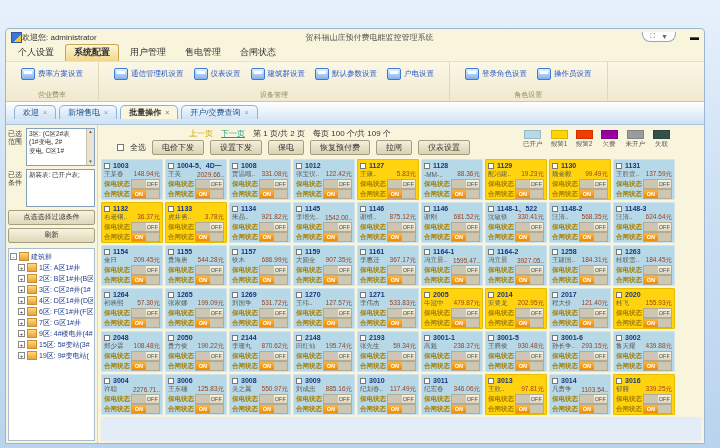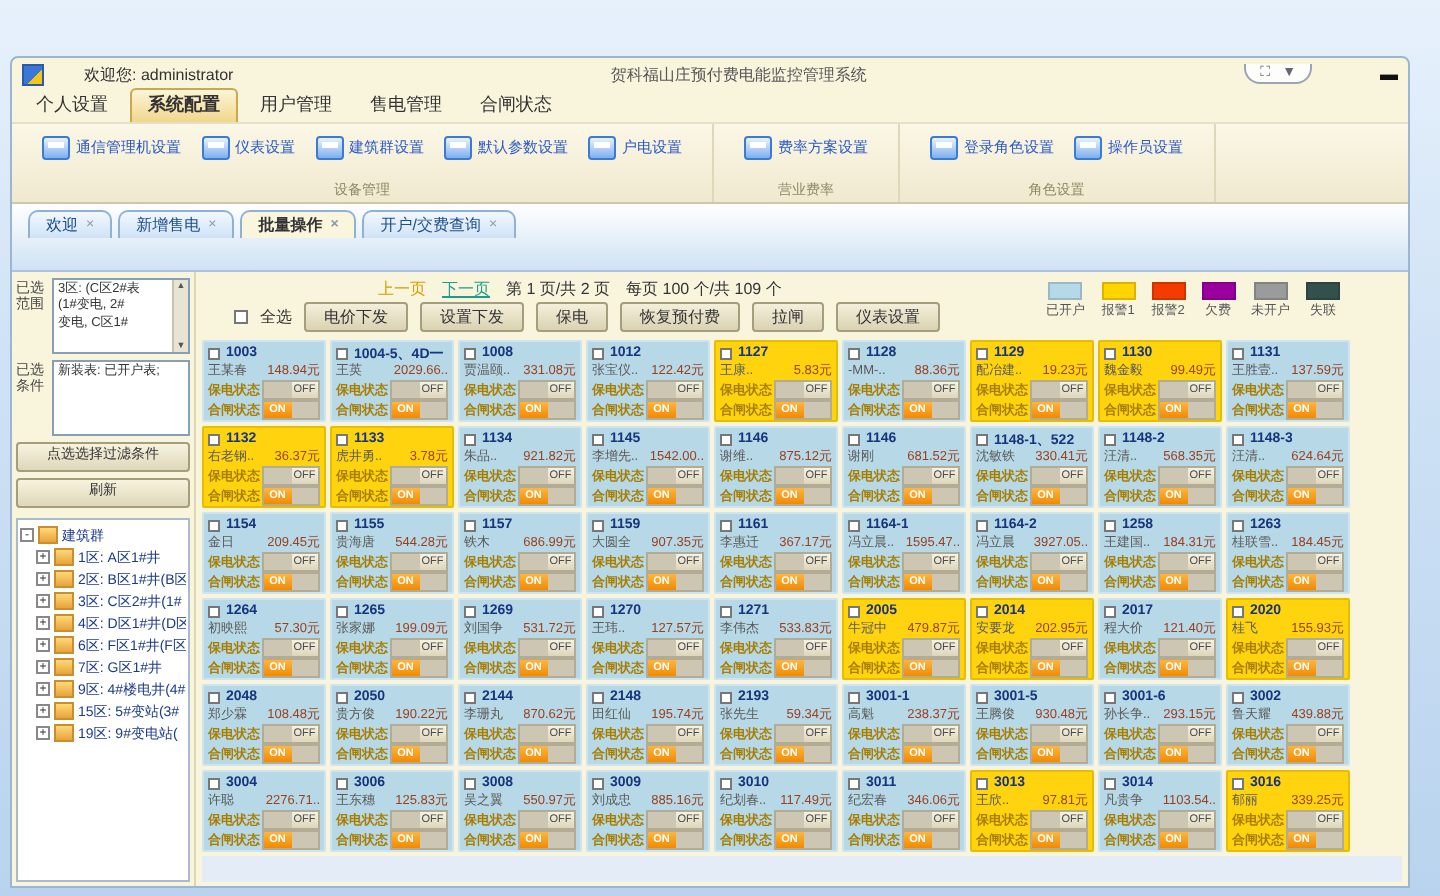--- a/index.html
+++ b/index.html
@@ -1,21 +1,21 @@
 <!DOCTYPE html>
 <html><head>
 <meta charset="utf-8">
 <style>
   html,body{margin:0;padding:0;width:720px;height:448px;overflow:hidden;
     font-family:"Liberation Sans","DejaVu Sans",sans-serif;}
   .frame{position:absolute;inset:0;background:linear-gradient(180deg,#e7f1fc 0%,#cfe2f5 40%,#b9d3ee 100%);}
   .app{position:absolute;left:5px;top:28px;width:700px;height:416px;background:#f9f5dd;
     border:1px solid #9cb6d2;border-radius:4px 4px 0 0;overflow:hidden;display:flex;flex-direction:column;box-sizing:border-box;}
   
-  .titlebar{height:14px;display:flex;align-items:center;gap:20px;padding:1px 5px 0;font-size:8px;color:#333;}
+  .titlebar{height:14px;display:flex;align-items:center;gap:0;padding:1px 5px 0;font-size:8px;color:#333;}
   .app-icon{width:9px;height:9px;background:linear-gradient(135deg,#3a78d8 60%,#f5c518 60%);border:1px solid #2b5aa8;flex:none;}
   .title-center{flex:1;text-align:center;color:#555;font-size:8px;white-space:nowrap;overflow:hidden;}
   .skin-pill{border:1px solid #99a6b5;border-top:none;border-radius:0 0 8px 8px;background:#fdfdfb;
     padding:0 7px 1px;font-size:7px;color:#667;display:flex;gap:6px;align-items:center;}
   .min-btn{color:#111;font-weight:bold;font-size:9px;margin-left:14px;line-height:8px;}
   
   .menubar{height:17px;display:flex;align-items:flex-end;gap:3px;padding:0 4px;}
   .menu-item{font-size:9px;color:#333;padding:1px 8px 2px;white-space:nowrap;}
   .menu-item.active{background:linear-gradient(#fdf4d8,#f1d78c);border:1px solid #c9a94d;border-bottom:none;
     border-radius:3px 3px 0 0;font-weight:bold;}
@@ -23,21 +23,21 @@
   .ribbon{height:41px;background:linear-gradient(#fbf7e6,#f0e9cf);border-top:1px solid #e6e0c4;
     border-bottom:1px solid #cfc8a8;display:flex;box-sizing:border-box;}
   .rgroup{position:relative;display:flex;align-items:flex-start;padding:4px 10px 11px;border-right:1px solid #ded7b8;}
   .rgroup-label{position:absolute;bottom:1px;left:0;right:0;text-align:center;font-size:7px;color:#8f8968;}
   .rbtn{display:flex;align-items:center;gap:3px;font-size:7.5px;color:#2b59c9;padding:2px 5px;white-space:nowrap;}
   .rico{width:12px;height:10px;border:1px solid #3a7bd5;background:linear-gradient(#e8f2ff,#7fb0f0);
     border-radius:2px;position:relative;flex:none;}
   .rico:after{content:"";position:absolute;left:2px;right:2px;top:2px;height:3px;background:#fff;}
   
   .tabstrip{height:17px;background:linear-gradient(#ffffff,#cfe2f4);display:flex;align-items:flex-end;
-    gap:3px;padding:0 0 16px 8px;border-bottom:1px solid #aac4de;}
+    gap:3px;padding:0 0 5px 8px;border-bottom:1px solid #aac4de;}
   .tab{display:flex;align-items:center;gap:4px;font-size:8px;color:#1c4d8c;
     background:linear-gradient(#f2f8fe,#cfe3f6);border:1px solid #8fb2d4;border-bottom:none;
     border-radius:5px 5px 0 0;padding:1px 8px;white-space:nowrap;}
   .tab .x{font-size:7px;color:#8899aa;}
   .tab.active{background:#faf6de;font-weight:bold;color:#333;}
   
   .content{flex:1;display:flex;min-height:0;}
   .sidebar{width:92px;background:#f9f5dd;border-right:1px solid #dcd5b6;padding:3px 2px 2px;
     display:flex;flex-direction:column;gap:3px;box-sizing:border-box;flex:none;}
   .srow{display:flex;gap:2px;}
@@ -113,46 +113,46 @@
       <span class="menu-item active">系统配置</span>
       <span class="menu-item">用户管理</span>
       <span class="menu-item">售电管理</span>
       <span class="menu-item">合闸状态</span>
     </div>
 
   <div class="ribbon">
       <div class="rgroup">
         <div class="rbtn">
           <span class="rico"></span>
+          <span>费率方案设置</span>
+        </div>
+        <div class="rgroup-label">营业费率</div>
+      </div>
+      <div class="rgroup">
+        <div class="rbtn">
+          <span class="rico"></span>
           <span>通信管理机设置</span>
         </div>
         <div class="rbtn">
           <span class="rico"></span>
           <span>仪表设置</span>
         </div>
         <div class="rbtn">
           <span class="rico"></span>
           <span>建筑群设置</span>
         </div>
         <div class="rbtn">
           <span class="rico"></span>
           <span>默认参数设置</span>
         </div>
         <div class="rbtn">
           <span class="rico"></span>
           <span>户电设置</span>
         </div>
         <div class="rgroup-label">设备管理</div>
-      </div>
-      <div class="rgroup">
-        <div class="rbtn">
-          <span class="rico"></span>
-          <span>费率方案设置</span>
-        </div>
-        <div class="rgroup-label">营业费率</div>
       </div>
       <div class="rgroup">
         <div class="rbtn">
           <span class="rico"></span>
           <span>登录角色设置</span>
         </div>
         <div class="rbtn">
           <span class="rico"></span>
           <span>操作员设置</span>
         </div>

